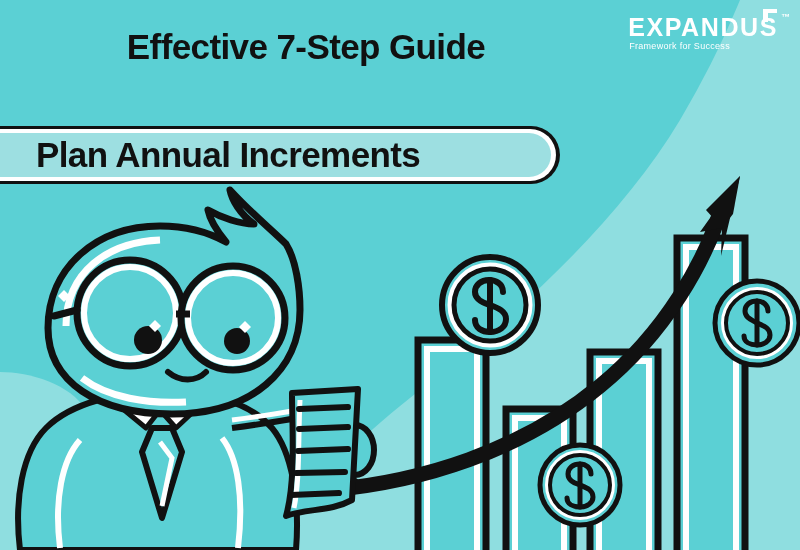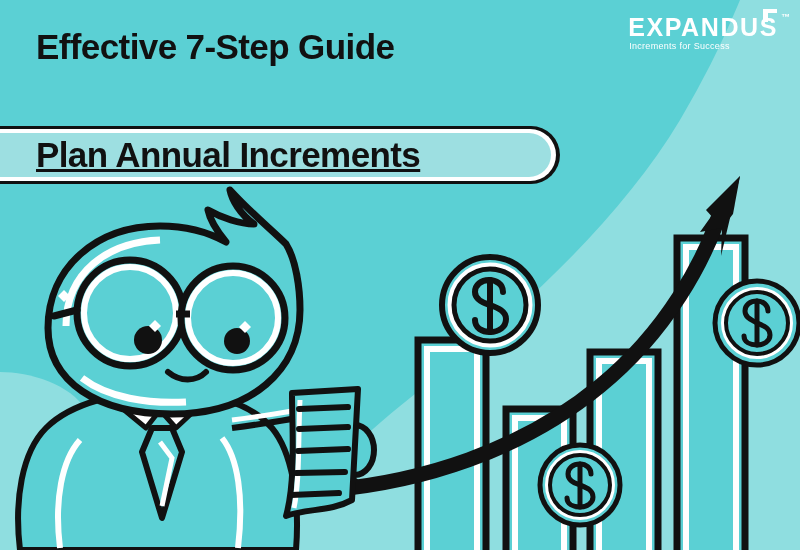--- a/index.html
+++ b/index.html
@@ -35,20 +35,21 @@
     width: 540px;
     z-index: 40;
   }
   .headline-line {
     font-size: 35px;
     line-height: 42px;
     font-weight: bold;
     color: #111111;
     letter-spacing: -0.6px;
     white-space: nowrap;
+    text-align: center;
   }
   #highlight-band {
     position: absolute;
     left: -30px;
     top: 126px;
     width: 590px;
     height: 58px;
     z-index: 35;
   }
   #band-outer {
@@ -83,21 +84,20 @@
     left: 66px;
     top: 0;
     height: 50px;
     line-height: 58px;
     font-size: 35px;
     font-weight: bold;
     color: #111111;
     letter-spacing: -0.6px;
     white-space: nowrap;
     z-index: 5;
-    text-decoration: underline;
   }
   
   #logo {
     position: absolute;
     right: 22px;
     top: 14px;
     text-align: left;
     z-index: 45;
   }
   #logo-word {
@@ -279,16 +279,16 @@
     <div id="band-fill"></div>
     <div id="band-text">Plan Annual Increments</div>
   </div>
 
   <div id="logo">
     <svg id="logo-flag" viewBox="0 0 16 16">
       <path d="M 1 1 L 15 1 L 15 5 L 6 5 L 6 14 L 1 14 Z" fill="#ffffff"></path>
     </svg>
     <div id="logo-word">EXPANDUS</div>
     <div id="logo-tm">™</div>
-    <div id="logo-tagline">Increments for Success</div>
+    <div id="logo-tagline">Framework for Success</div>
   </div>
 
 </div>
 
 </body></html>

